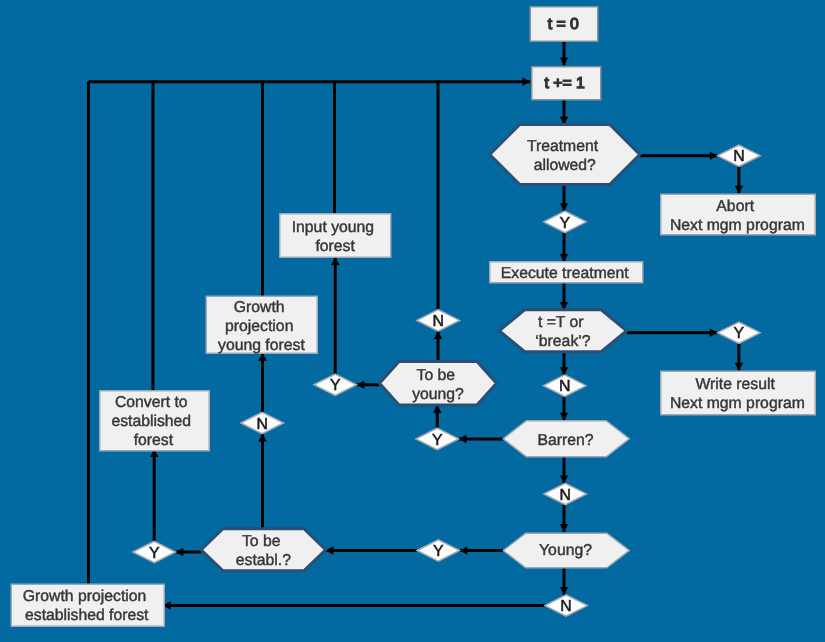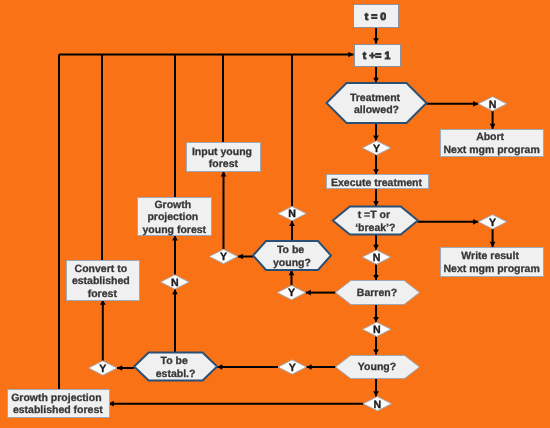--- a/index.html
+++ b/index.html
@@ -1,20 +1,20 @@
 <!DOCTYPE html>
 <html><head>
 <meta charset="utf-8">
 <title>Forest management simulation flowchart</title>
 <style>
   html,body{margin:0;padding:0;background:#ffffff;}
   body{width:550px;height:428px;overflow:hidden;
        font-family:"Liberation Sans",sans-serif;
        -webkit-font-smoothing:antialiased;text-rendering:geometricPrecision;}
-  #stage{position:relative;width:550px;height:428px;background:#f97316;font-weight:bold;}
+  #stage{position:relative;width:550px;height:428px;background:#0369a1;}
   svg#flowchart{display:block;width:550px;height:428px;}
   svg#flowchart text{font-family:"Liberation Sans",sans-serif;}
 </style>
 </head>
 <body>
 
 <div id="stage">
 <svg id="flowchart" width="550" height="428" viewBox="0 0 550 428" xmlns="http://www.w3.org/2000/svg">
   <g>
     <g>

